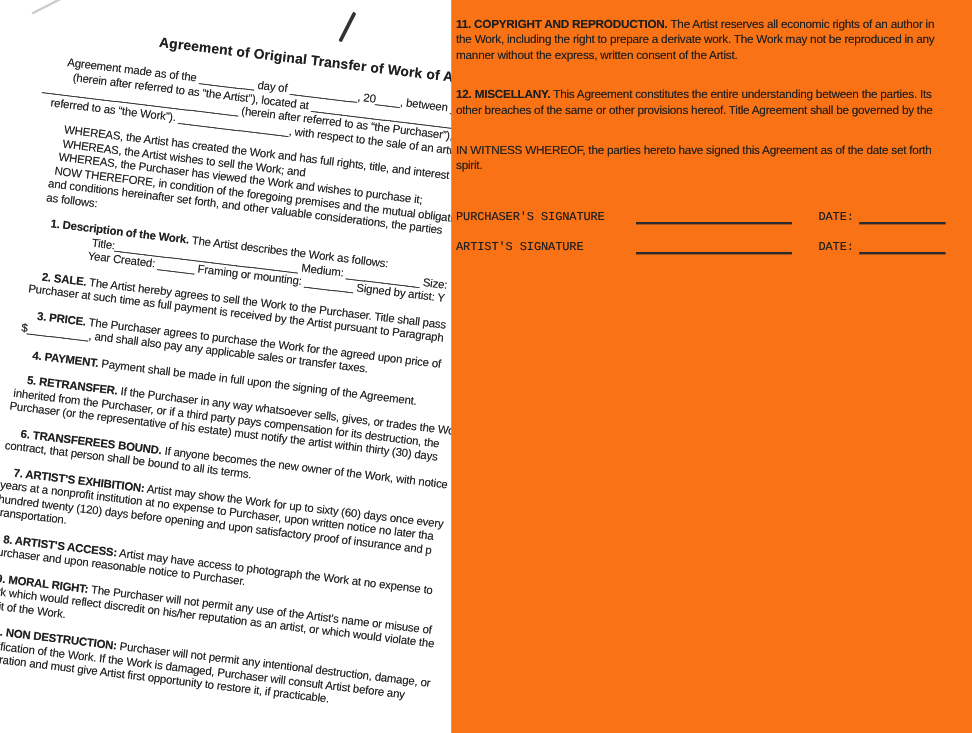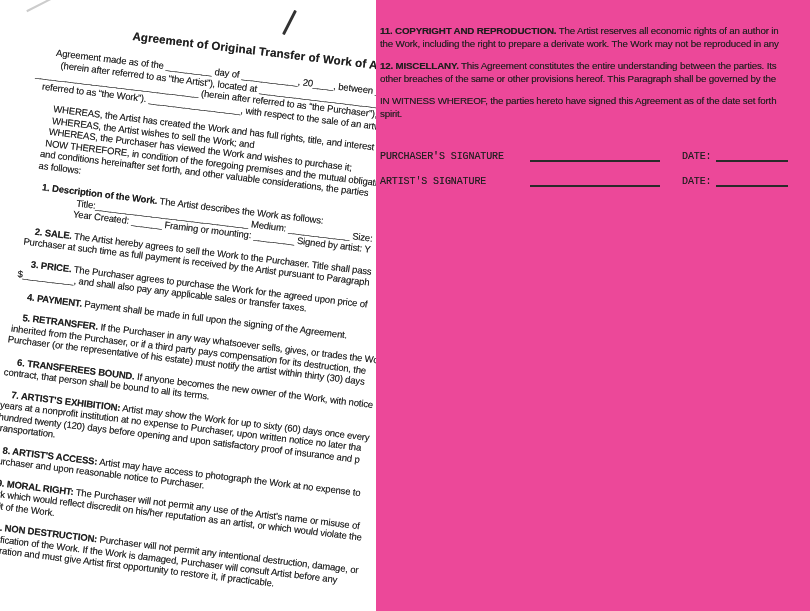--- a/index.html
+++ b/index.html
@@ -27,24 +27,24 @@
   .left-page .para:first-child{margin-top:0;}
   .left-page .line{
     font-size:9.5px;line-height:11.5px;letter-spacing:-.15px;
     white-space:nowrap;
     text-shadow:0 0 .5px rgba(30,30,30,.55);
   }
   .line b{font-weight:bold;}
   
   .right-page{
     left:376px;top:0;width:434px;height:611px;
-    background:#ec4899;z-index:2;
-    padding:24px 0 0 4px;box-sizing:border-box;
+    background:#f97316;z-index:2;
+    padding:14px 0 0 4px;box-sizing:border-box;
   }
-  .right-page .para{margin-top:9px;}
+  .right-page .para{margin-top:20px;}
   .right-page .para:first-child{margin-top:0;}
   .right-page .line{
     font-size:9.8px;line-height:13px;letter-spacing:-.2px;
     white-space:nowrap;
     text-shadow:0 0 .5px rgba(30,30,30,.5);
   }
   
   .sig-block{margin-top:17px;}
   .sig-row{display:flex;align-items:flex-end;height:25px;font-size:10px;letter-spacing:-.1px;font-family:Liberation Mono, monospace;}
   .sig-label{flex:0 0 150px;white-space:nowrap;text-shadow:0 0 .5px rgba(30,30,30,.5);}
@@ -131,24 +131,25 @@
         <div class="line" style="margin-left: 44px;"><span>restoration and must give Artist first opportunity to restore it, if practicable.</span></div>
       </div>
     </div>
 </div>
 
 <div class="page right-page">
   <div>
       <div class="para">
         <div class="line"><b>11. COPYRIGHT AND REPRODUCTION.</b><span>  The Artist reserves all economic rights of an author in</span></div>
         <div class="line"><span>the Work, including the right to prepare a derivate work.  The Work may not be reproduced in any</span></div>
+        <div class="line"><span>manner without the express, written consent of the Artist.</span></div>
       </div>
       <div class="para">
         <div class="line"><b>12. MISCELLANY.</b><span>  This Agreement constitutes the entire understanding between the parties.  Its</span></div>
-        <div class="line"><span>other breaches of the same or other provisions hereof.  This Paragraph shall be governed by the</span></div>
+        <div class="line"><span>other breaches of the same or other provisions hereof.  Title Agreement shall be governed by the</span></div>
       </div>
       <div class="para">
         <div class="line"><span>IN WITNESS WHEREOF, the parties hereto have signed this Agreement as of the date set forth</span></div>
         <div class="line"><span>spirit.</span></div>
       </div>
     </div>
   <div class="sig-block">
       <div class="sig-row">
         <span class="sig-label">PURCHASER'S SIGNATURE</span>
         <span class="sig-line"></span>

